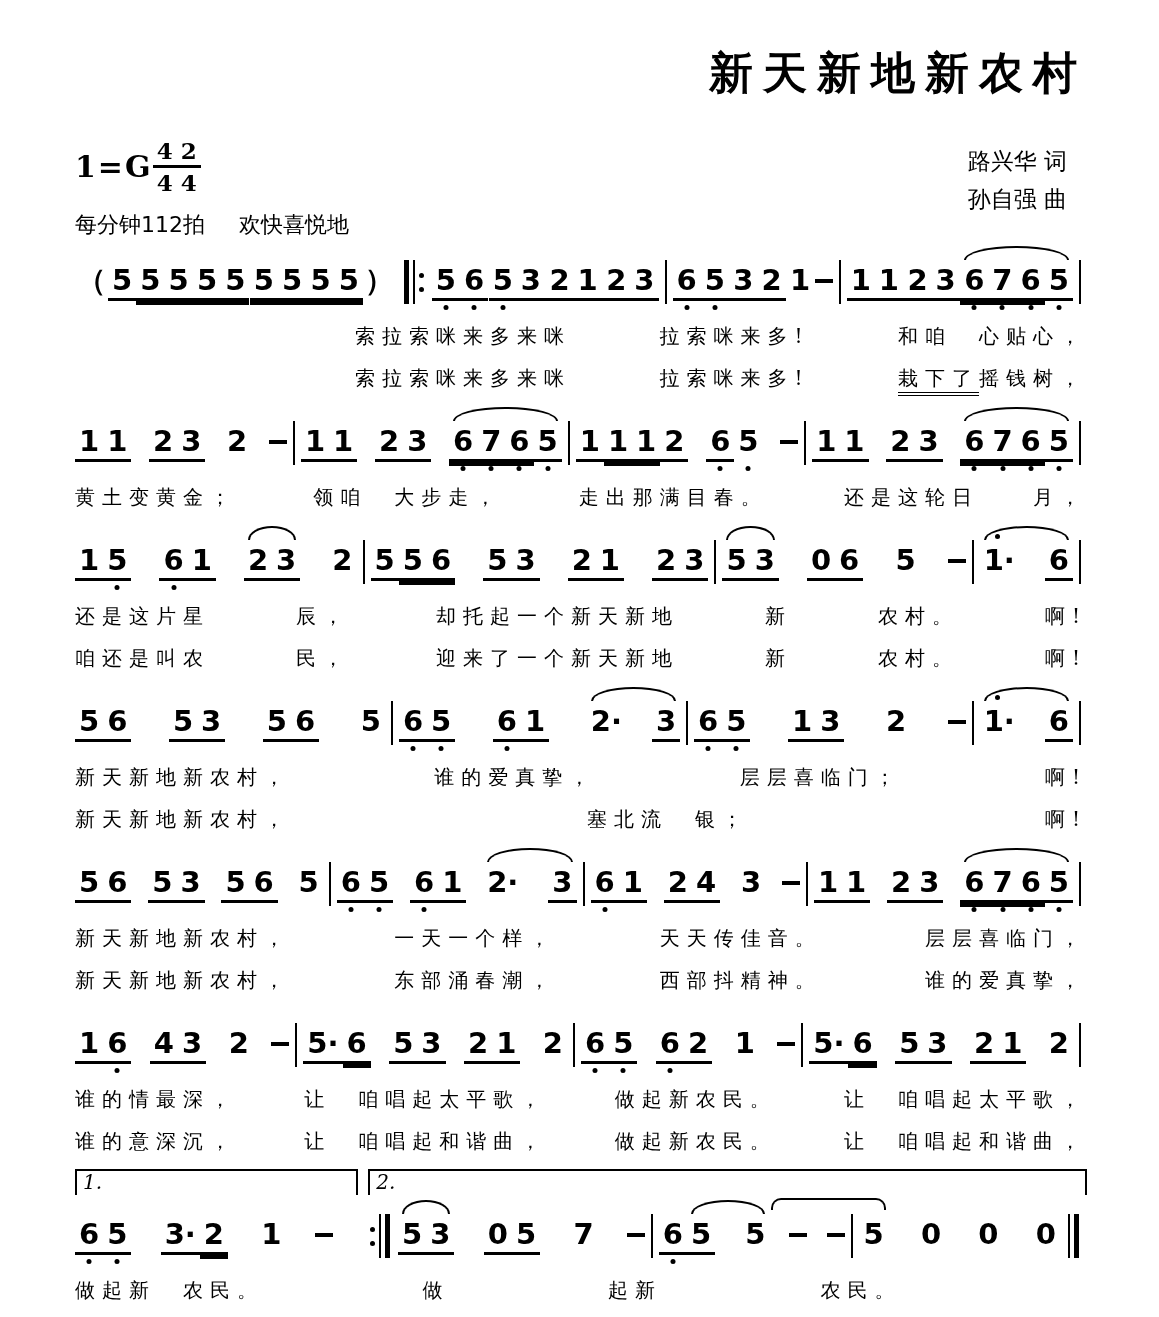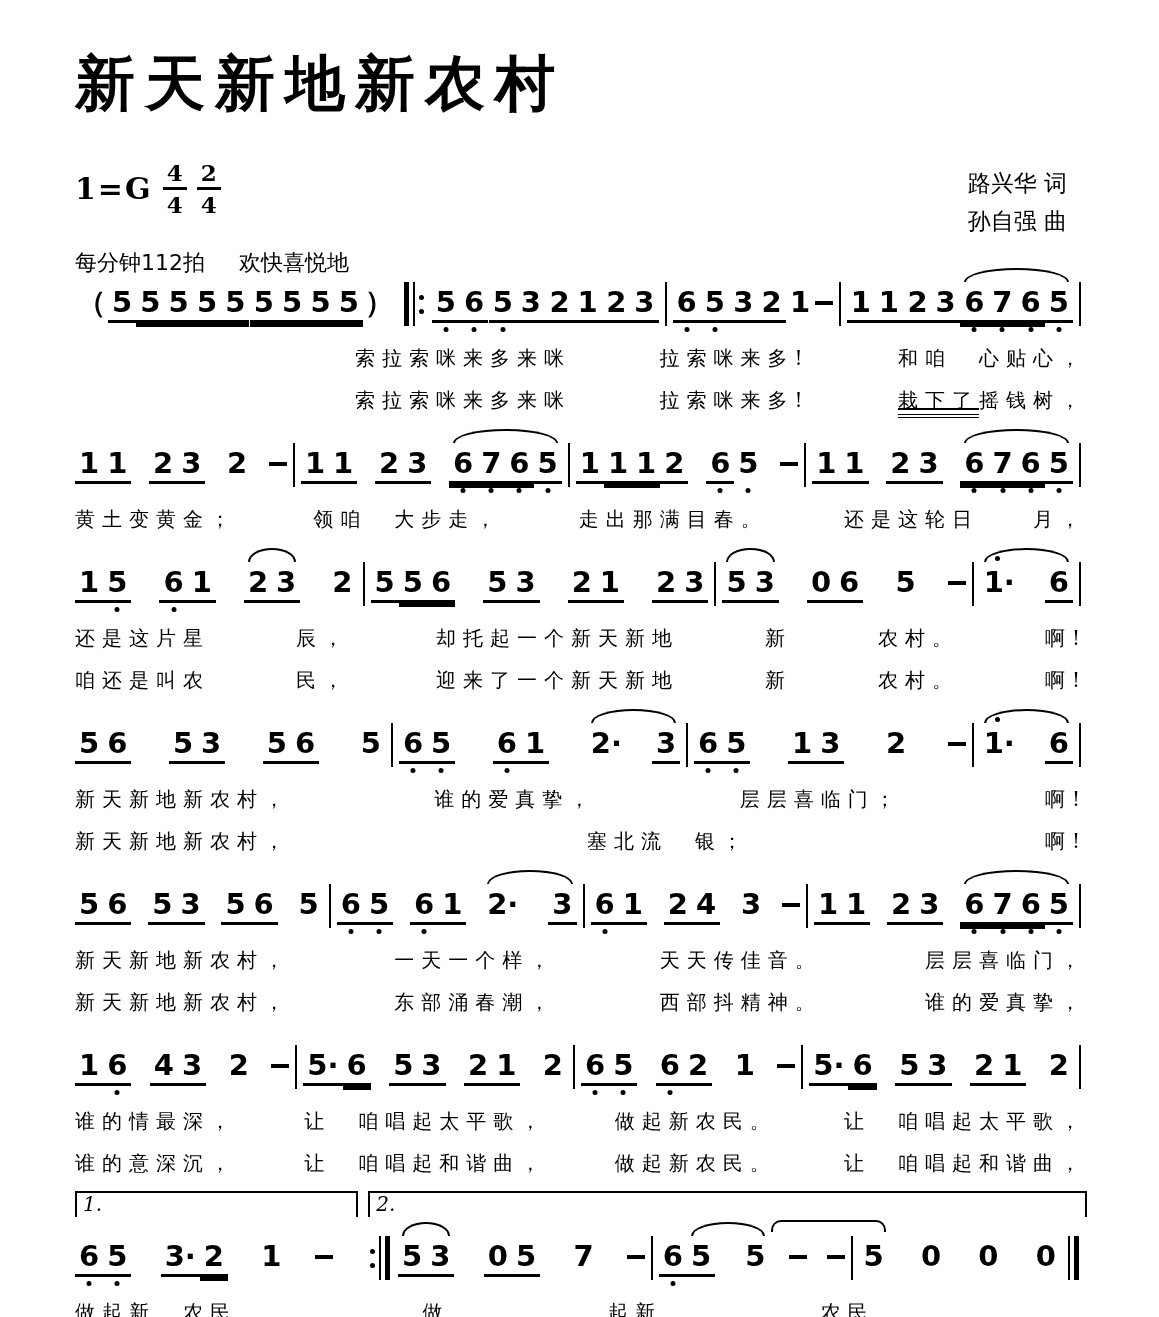--- a/index.html
+++ b/index.html
@@ -1,27 +1,27 @@
 <!DOCTYPE html>
 <html><head>
 <meta charset="utf-8">
 <style>
   html,body{margin:0;padding:0;background:#ffffff;}
   body{width:1159px;height:1317px;overflow:hidden;font-family:"DejaVu Sans",sans-serif;color:#000;}
   .sheet{padding:30px 72px 0 75px;}
   
-  .title{ text-align:left; font-size:60px; font-weight:900; letter-spacing:10px; margin-top:14px; font-family:"DejaVu Serif",serif;}
+  .title{ text-align:right; font-size:44px; font-weight:900; letter-spacing:10px; margin-top:14px; font-family:"DejaVu Serif",serif;}
   
   .hdr{position:relative;margin-top:36px;height:86px;}
-  .keyrow{display:flex;align-items:center;gap:10px;font-weight:bold;}
+  .keyrow{display:flex;align-items:center;gap:0;font-weight:bold;}
   .keysig{font-size:30px;font-weight:bold;letter-spacing:2px;font-family:"DejaVu Serif",serif;}
   .frac{display:inline-flex;flex-direction:column;align-items:center;line-height:1;font-size:23px;font-weight:bold;font-family:"DejaVu Serif",serif;}
   .frac .num{border-bottom:3px solid #000;padding:0 4px 3px;}
   .frac .den{padding-top:3px;}
-  .temporow{margin-top:32px;font-size:22px;display:flex;gap:34px;font-weight:500;}
+  .temporow{margin-top:16px;font-size:22px;display:flex;gap:34px;font-weight:500;}
   .credits{position:absolute;right:20px;top:4px;text-align:right;font-size:23px;line-height:1.65;}
   
   #score{margin-top:20px;}
   .sys{margin-bottom:7px;}
   .noterow{display:flex;align-items:flex-start;padding-top:17px;height:53px;width:100%;}
   .tk{position:relative;display:inline-block;font-size:29px;font-weight:bold;line-height:36px;height:36px;padding:0 4px;letter-spacing:0;}
   .tk.sym{padding:0 2px;}
   .u1{border-bottom:3px solid #000;}
   .u2{border-bottom:3px solid #000;box-shadow:0 4px 0 #000;}
   .lo::after{content:"";position:absolute;left:50%;transform:translateX(-50%);bottom:-12px;width:5px;height:5px;border-radius:50%;background:#000;}
@@ -35,21 +35,21 @@
   .bar{flex:0 0 2px;width:2px;height:44px;background:#000;margin:-2px 6px 0;}
   .dash{flex:0 0 18px;width:18px;height:4px;background:#000;margin-top:17px;}
   .rpt{display:flex;align-items:center;gap:4px;margin:-2px 8px 0;height:44px;flex:0 0 auto;}
   .bthick{width:5px;height:44px;background:#000;}
   .bthin{width:2px;height:44px;background:#000;}
   .rdots{display:flex;flex-direction:column;gap:9px;}
   .rdots i{display:block;width:5px;height:5px;background:#000;border-radius:50%;}
   
   .lyricrow{display:flex;justify-content:space-between;align-items:center;height:42px;font-size:20px;letter-spacing:7px;font-family:"DejaVu Serif",serif;white-space:nowrap;}
   .seg{display:inline-block;}
-  .lyru{border-bottom:4px double #000;padding-bottom:2px;text-decoration:underline;}
+  .lyru{border-bottom:4px double #000;padding-bottom:2px;}
   
   .voltarow{display:flex;height:30px;margin-bottom:0;}
   .volta{border-top:2.5px solid #000;border-left:2.5px solid #000;border-right:2.5px solid #000;height:26px;box-sizing:border-box;}
   .volta.v1{width:28%;}
   .volta.v2{flex:1;margin-left:10px;}
   .voltalabel{font-style:italic;font-size:20px;font-family:"DejaVu Serif",serif;padding-left:6px;line-height:1.1;display:inline-block;}
 </style>
 </head>
 <body>
 

